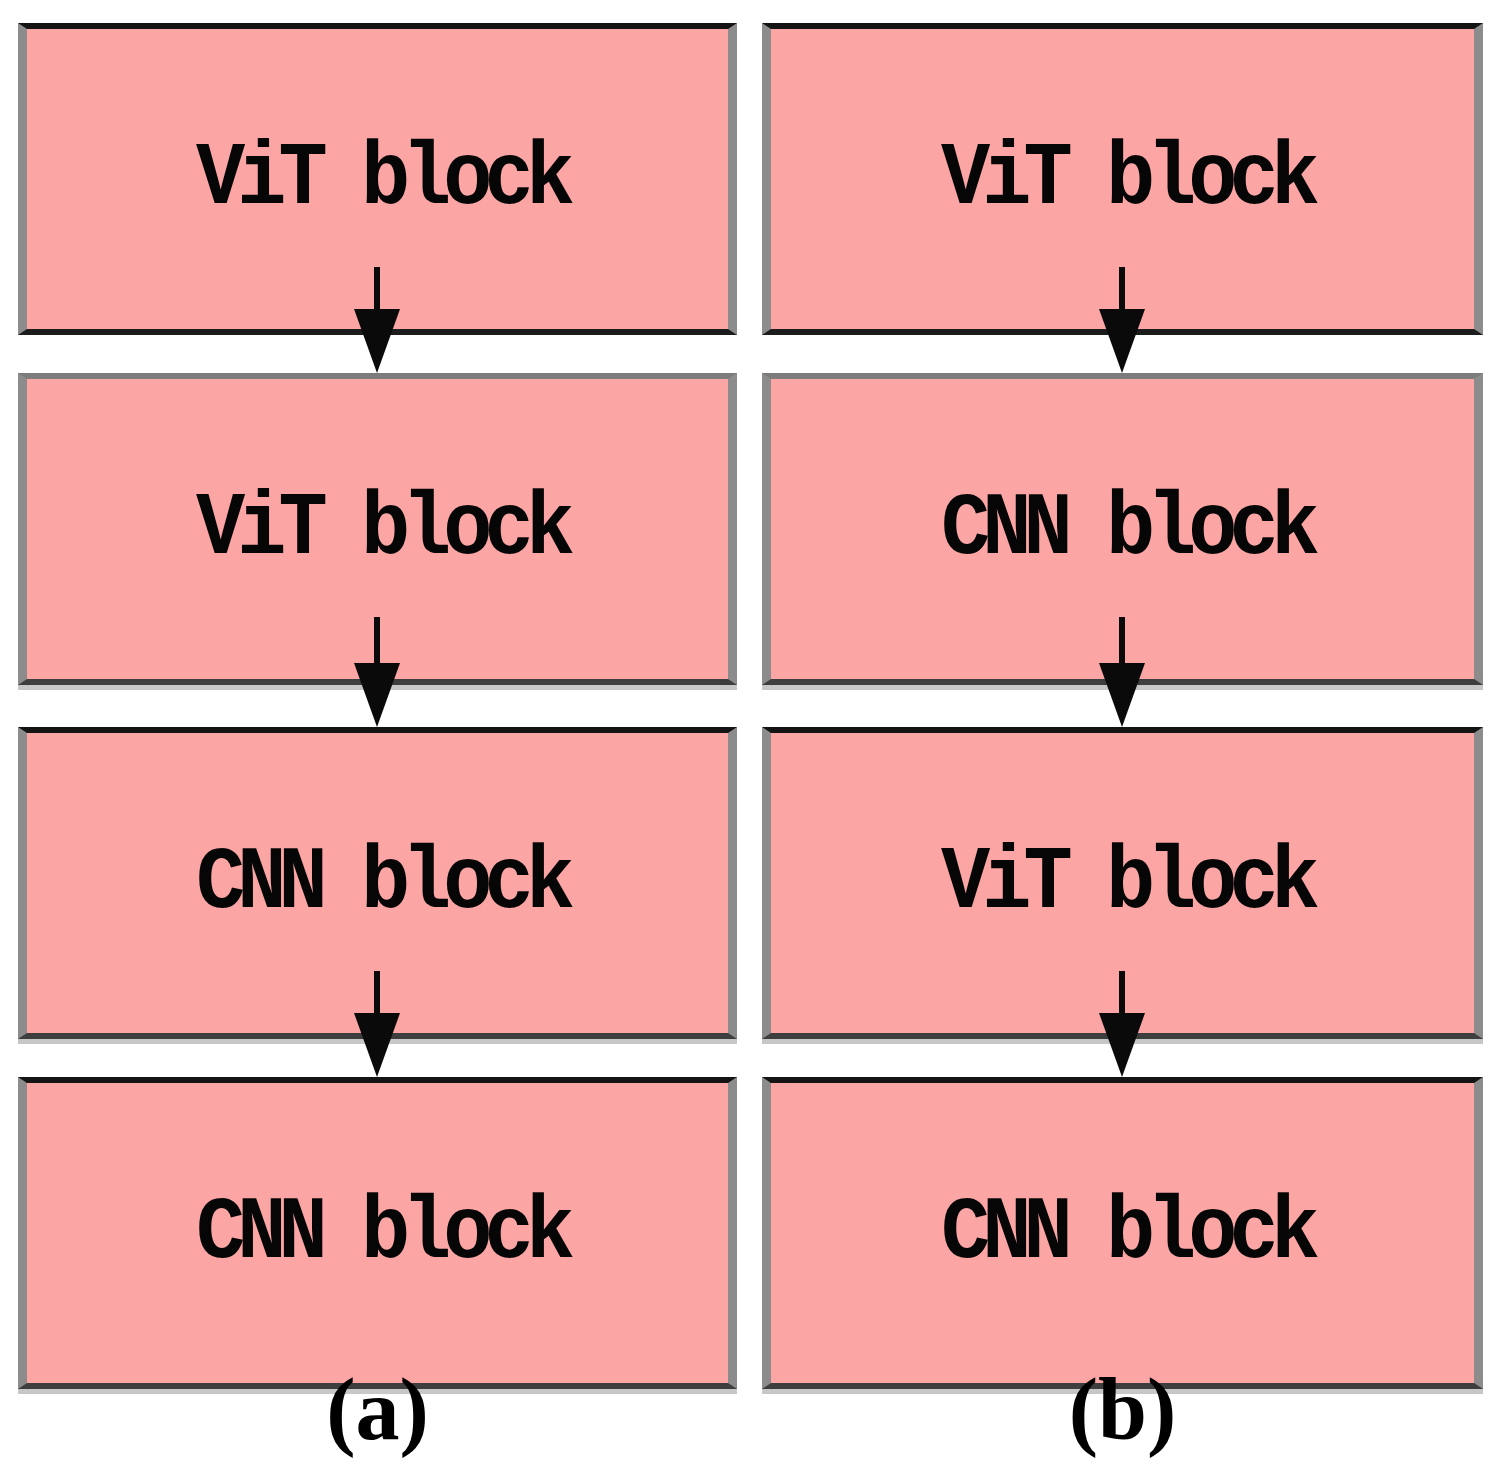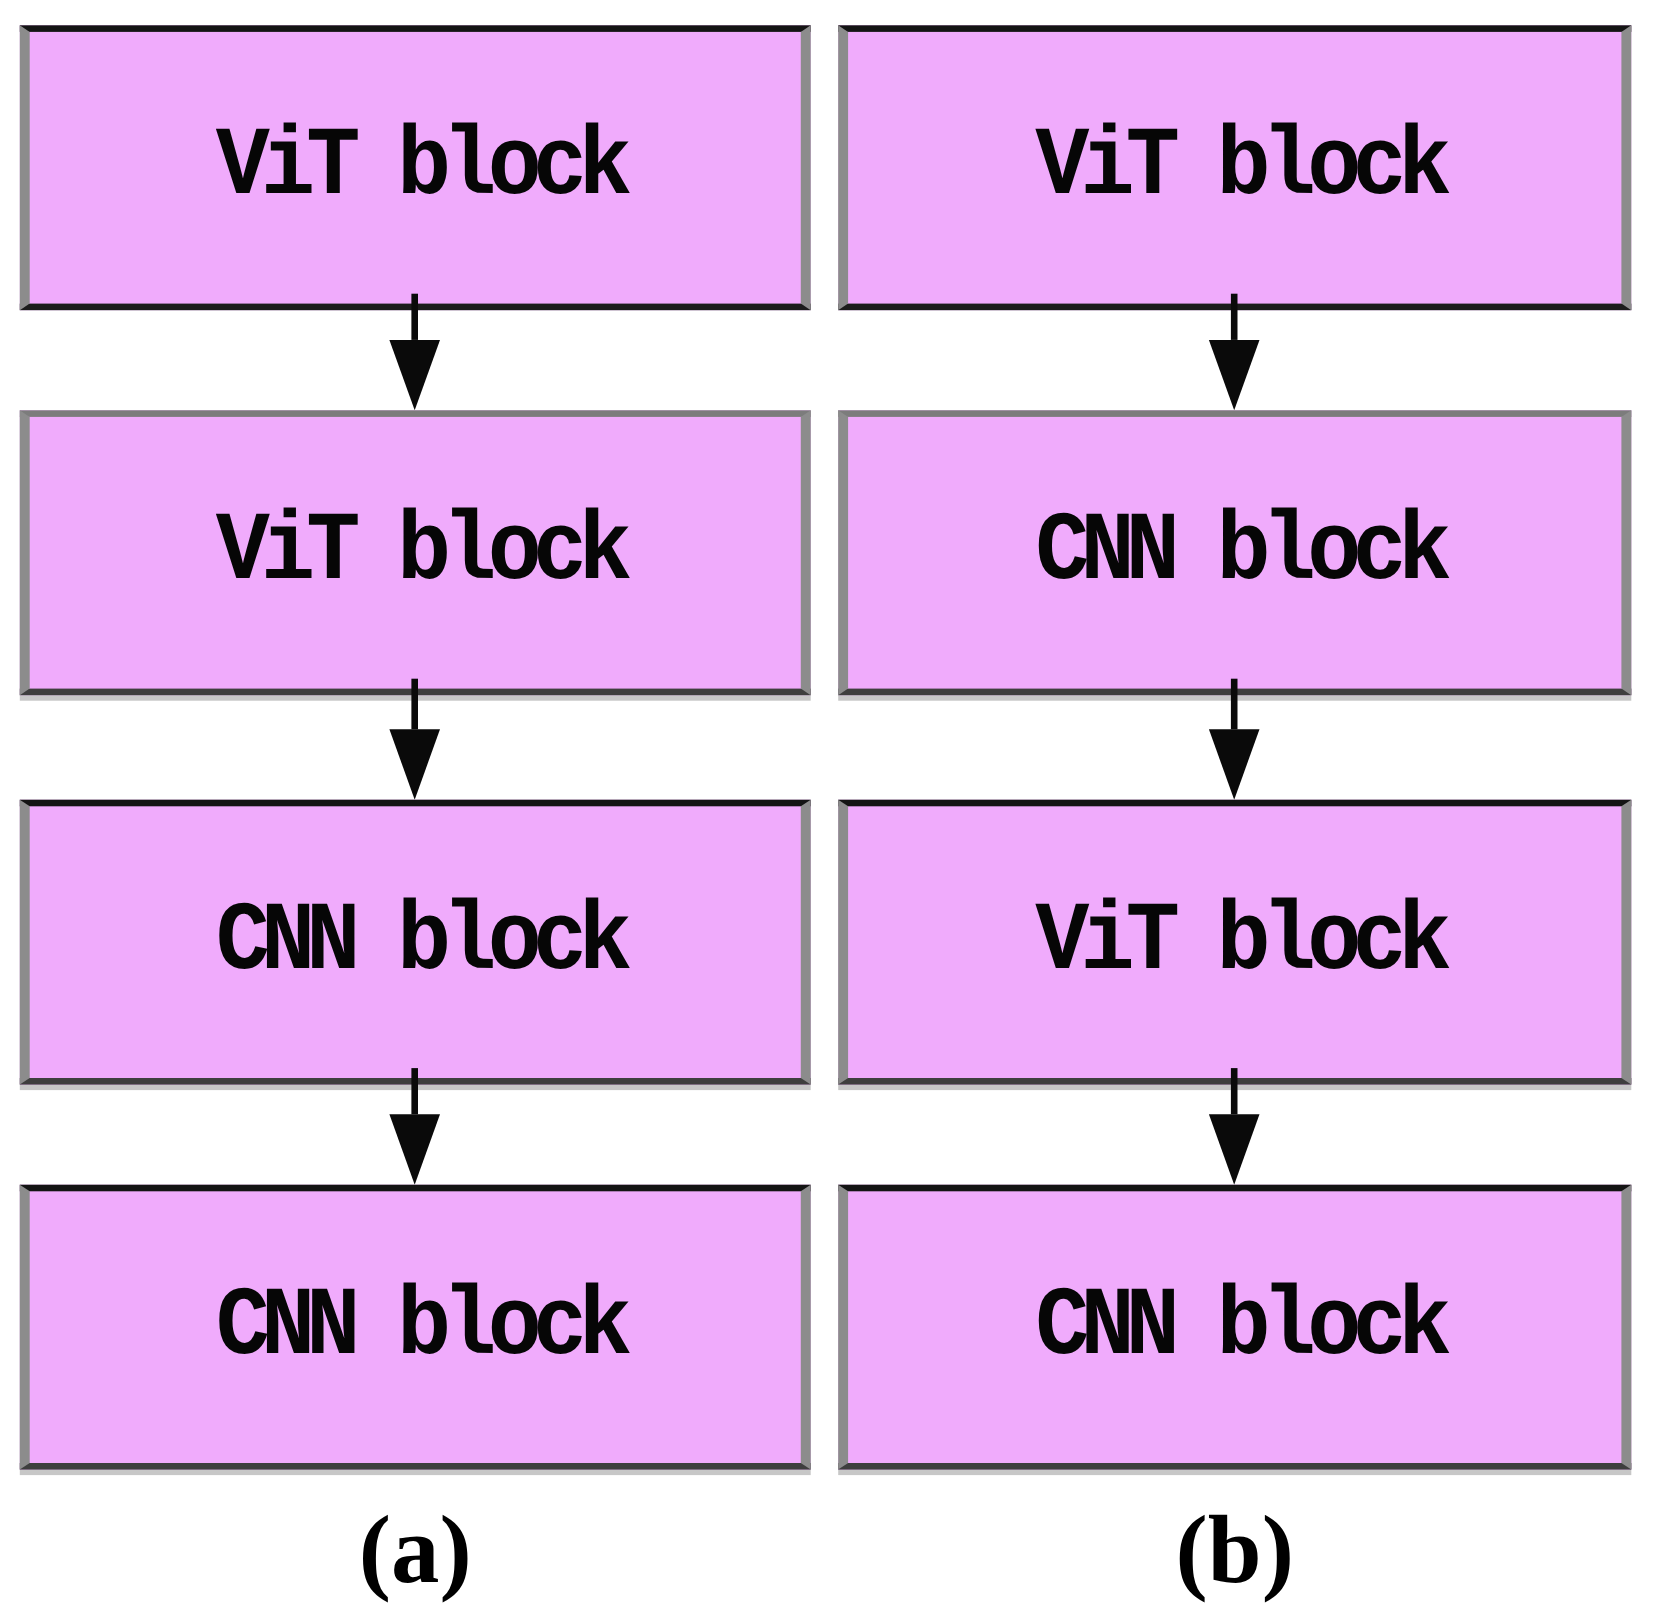--- a/index.html
+++ b/index.html
@@ -7,22 +7,22 @@
     position: relative;
     width: 1504px;
     height: 1471px;
     background: #ffffff;
     overflow: hidden;
     font-family: "Liberation Sans", sans-serif;
   }
   .box {
     position: absolute;
     box-sizing: border-box;
-    height: 259px;
-    background: #f0abfc;
+    height: 312px;
+    background: #fca5a5;
     border-top: 6px solid #141414;
     border-bottom: 6px solid #1c1c1c;
     border-left: 9px solid #8c8c8c;
     border-right: 9px solid #8c8c8c;
     display: flex;
     align-items: center;
     justify-content: center;
   }
   .box.gray-top { border-top-color: #7c7c7c; }
   .box.soft-bottom {

